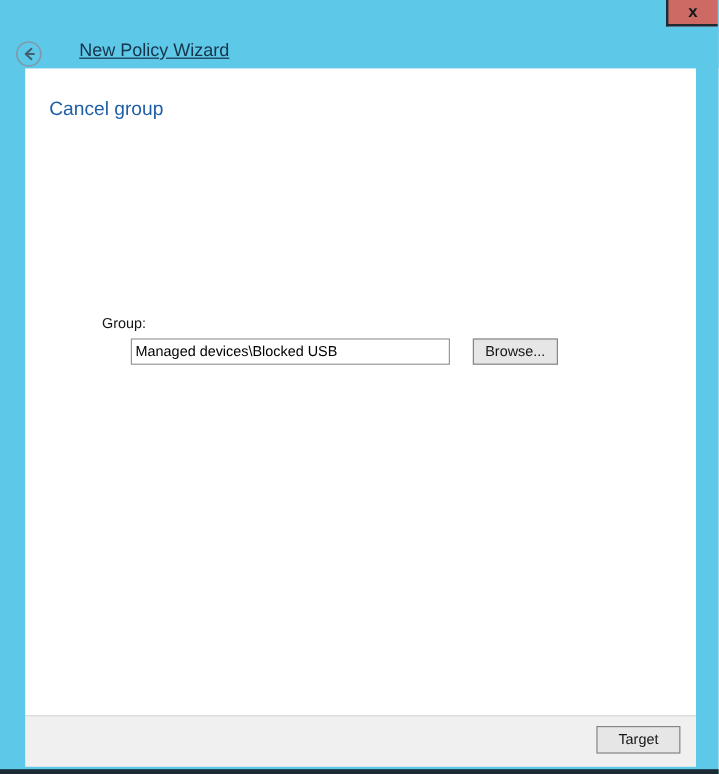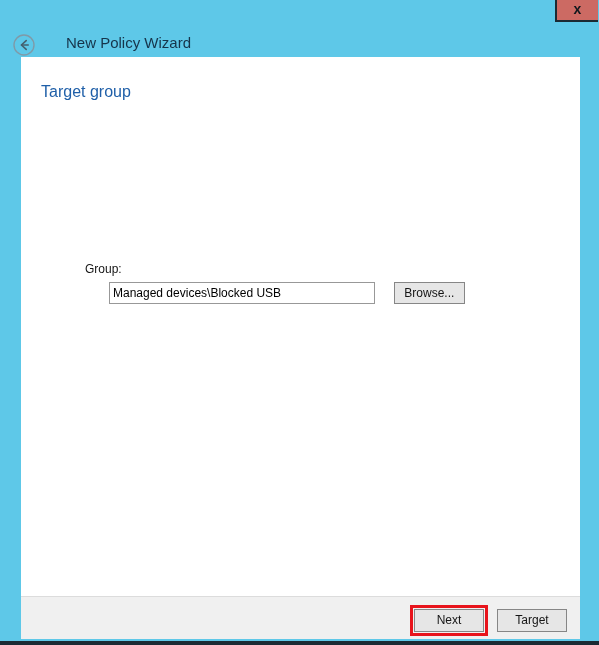--- a/index.html
+++ b/index.html
@@ -64,20 +64,21 @@
   }
 
   .title-text {
     position: absolute;
     left: 66px;
     top: 34px;
     font-size: 15px;
     color: #16344a;
     font-family: "Liberation Sans", sans-serif;
     white-space: nowrap;
+    text-decoration: underline;
   }
 
   
   .dialog-body {
     position: absolute;
     left: 21px;
     top: 57px;
     width: 559px;
     height: 539px;
     background: #ffffff;
@@ -206,37 +207,34 @@
         <path d="M14.2 7.6 L9.4 12 L14.2 16.4" fill="none" stroke="#44606e" stroke-width="1.6" stroke-linecap="round" stroke-linejoin="round"></path>
         <line x1="9.6" y1="12" x2="16.2" y2="12" stroke="#44606e" stroke-width="1.6" stroke-linecap="round"></line>
       </svg>
     </div>
 
     <div class="title-text">New Policy Wizard</div>
   </div>
 
   <div class="dialog-body">
 
-    <div class="page-heading">Target group</div>
+    <div class="page-heading">Cancel group</div>
 
     <div class="form-region">
 
       <label class="field-label">Group:</label>
 
       <div class="field-row">
         <input class="group-input" type="text" value="Managed devices\Blocked USB" style="">
         <button class="browse-button">Browse...</button>
       </div>
     </div>
   </div>
 
   <div class="dialog-footer">
     <div class="footer-buttons">
 
-      <div class="next-wrapper">
-        <button class="dialog-button">Next</button>
-      </div>
 
       <button class="dialog-button">Target</button>
     </div>
   </div>
 
 </div>
 
 </body></html>

